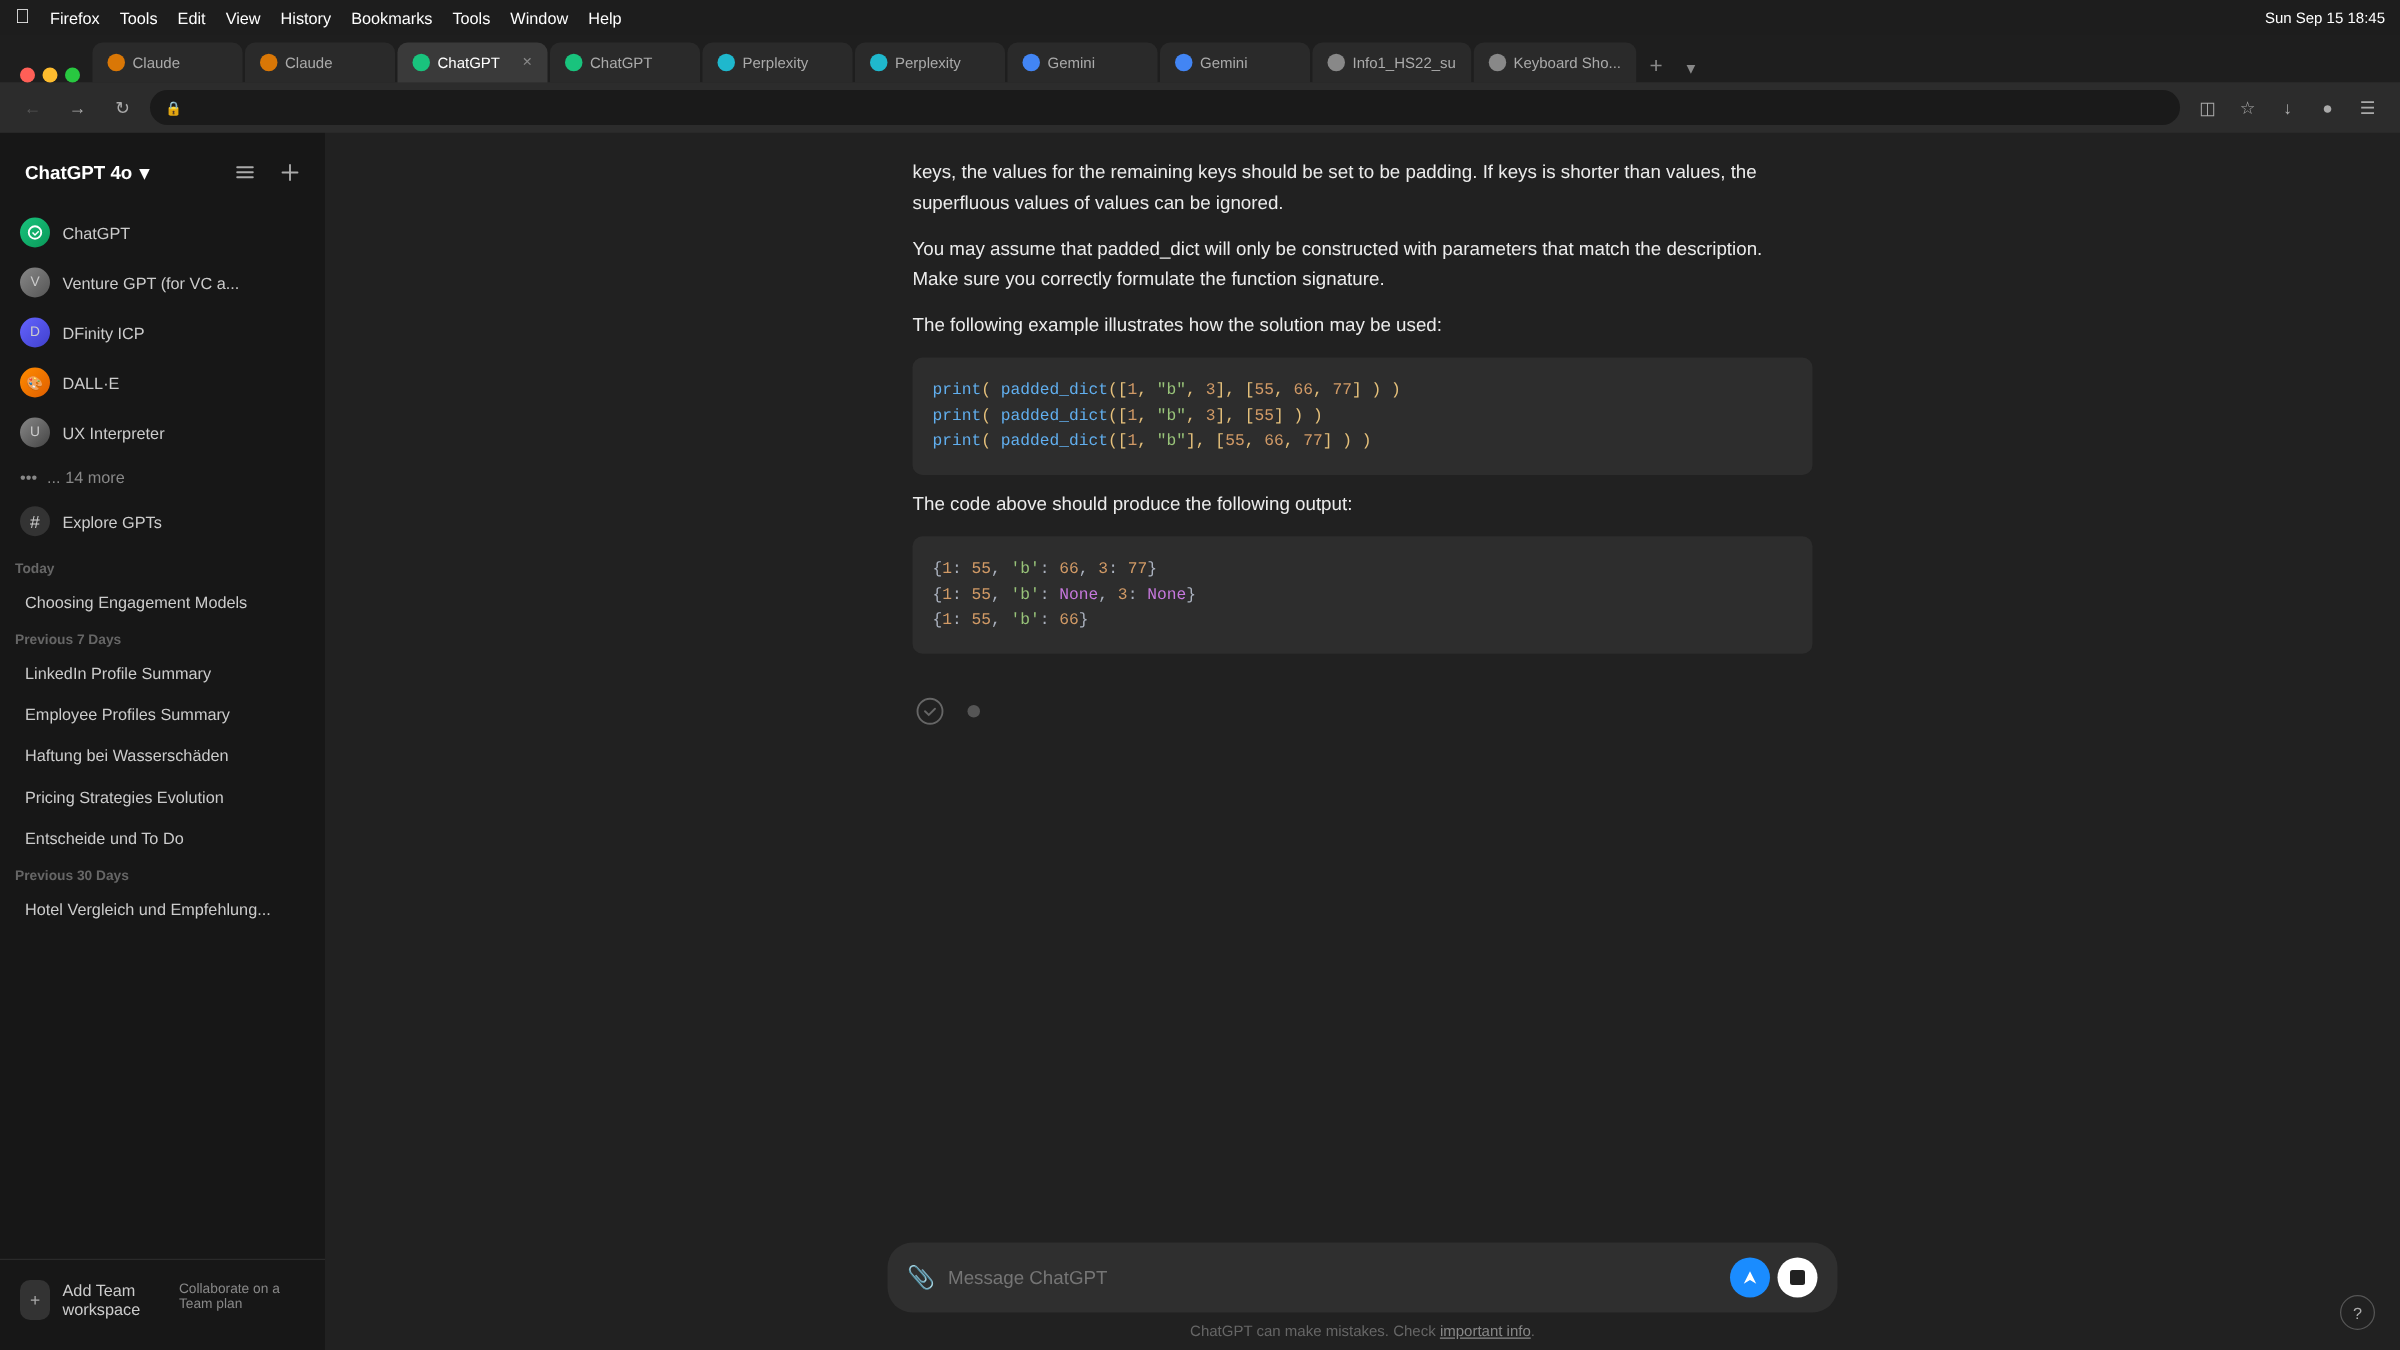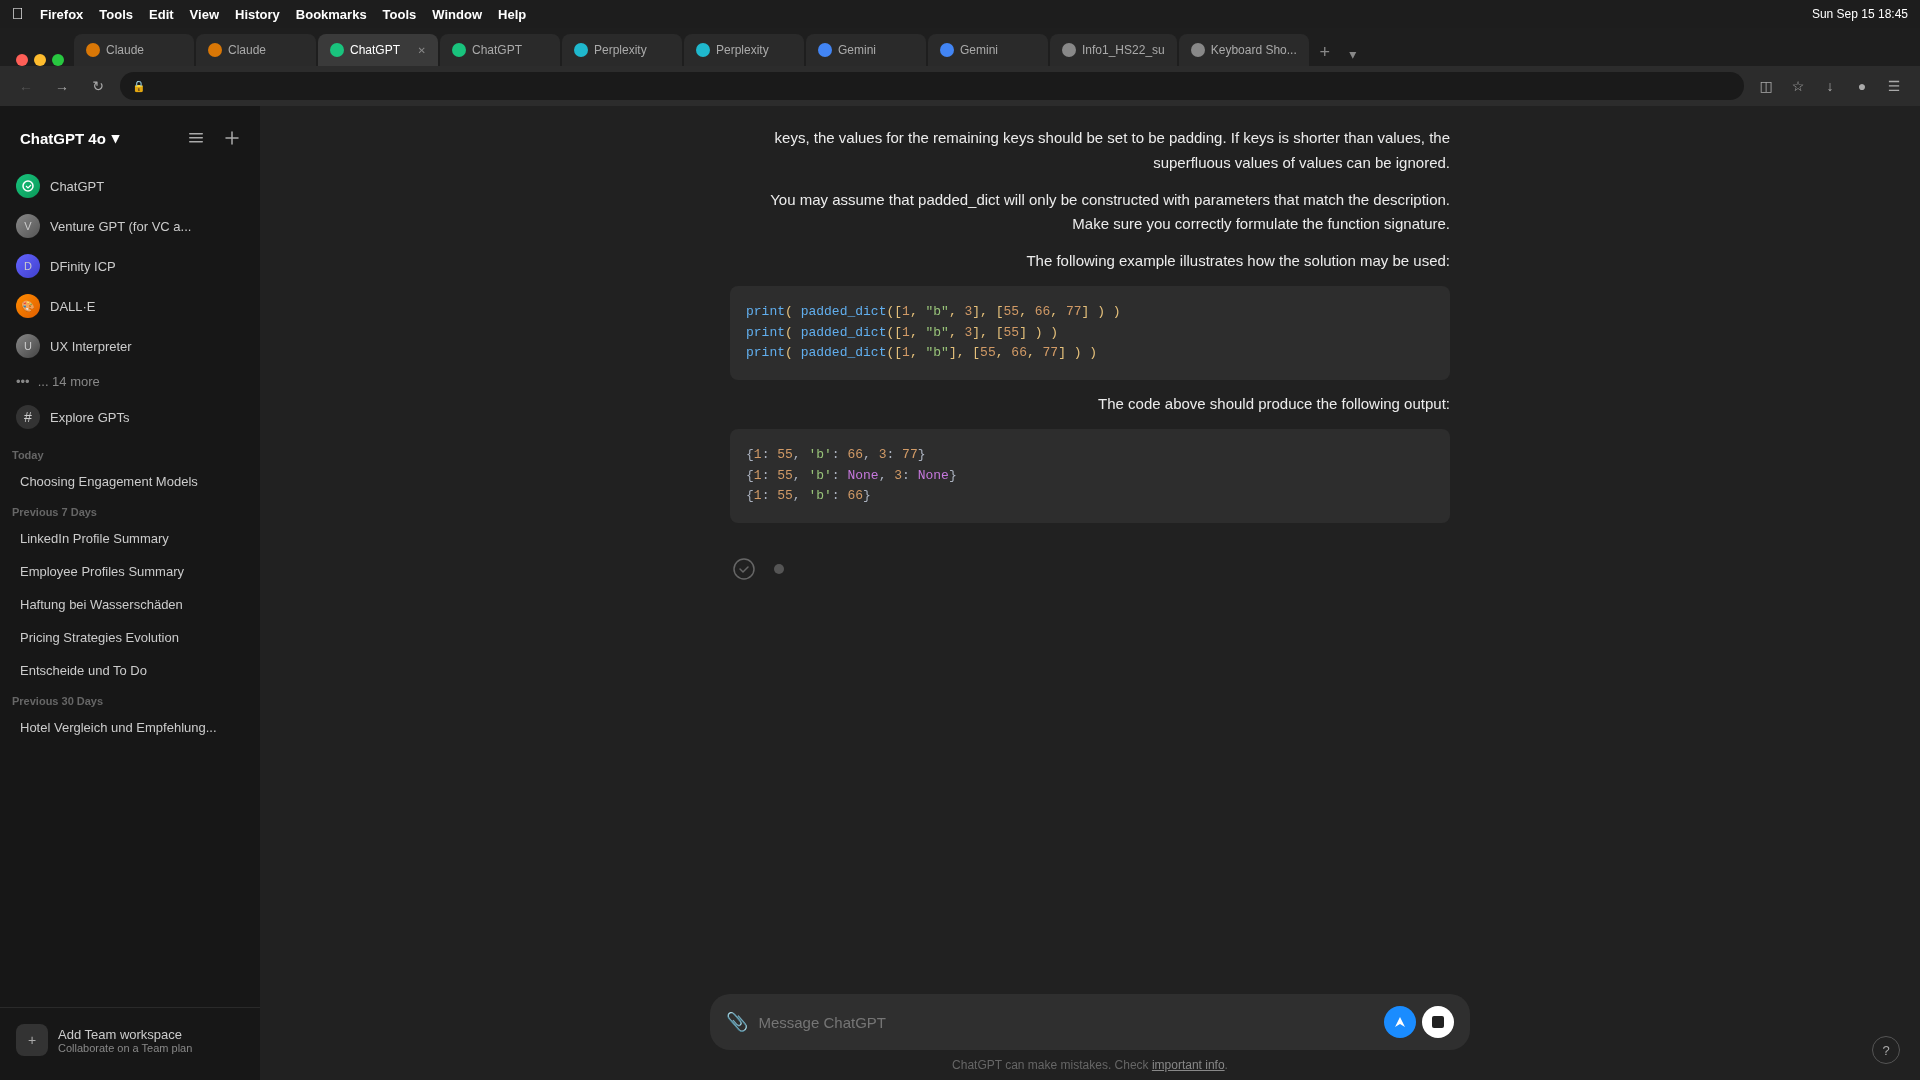--- a/index.html
+++ b/index.html
@@ -13,21 +13,21 @@
       align-items: center;
       padding: 0 12px;
       font-size: 13px;
       color: #fff;
       gap: 16px;
       position: fixed;
       top: 0; left: 0; right: 0;
       z-index: 1000;
     }
     .menubar-apple { font-size: 16px; }
-    .menubar-items { display: flex; gap: 16px; font-weight: bold; }
+    .menubar-items { display: flex; gap: 16px; }
     .menubar-right { margin-left: auto; display: flex; gap: 12px; align-items: center; font-size: 12px; }
 
     
     .browser-chrome {
       position: fixed;
       top: 28px; left: 0; right: 0;
       background: #2c2c2c;
       z-index: 999;
     }
     .tab-bar {
@@ -173,21 +173,21 @@
     .add-workspace {
       display: flex;
       align-items: center;
       gap: 10px;
       padding: 8px 8px;
       border-radius: 8px;
       cursor: pointer;
       color: #ccc;
     }
     .workspace-icon { width: 32px; height: 32px; border-radius: 8px; background: #333; display: flex; align-items: center; justify-content: center; color: #aaa; font-size: 14px; }
-    .workspace-text { display: flex; flex-direction: column; }
+    .workspace-text { display: flex; }
     .workspace-title { font-size: 13px; font-weight: 500; }
     .workspace-subtitle { font-size: 11px; color: #888; }
 
     
     .main-content {
       flex: 1;
       display: flex;
       flex-direction: column;
       background: #212121;
       overflow: hidden;
@@ -220,21 +220,20 @@
       width: 100%;
       max-width: 760px;
       padding: 0 20px;
     }
 
     .message-text {
       font-size: 15px;
       line-height: 1.65;
       color: #ececec;
       margin-bottom: 12px;
-      text-align: right;
     }
 
     .code-block {
       background: #2d2d2d;
       border-radius: 8px;
       padding: 16px;
       margin: 12px 0;
       font-family: 'Courier New', monospace;
       font-size: 13px;
       color: #e5c07b;

